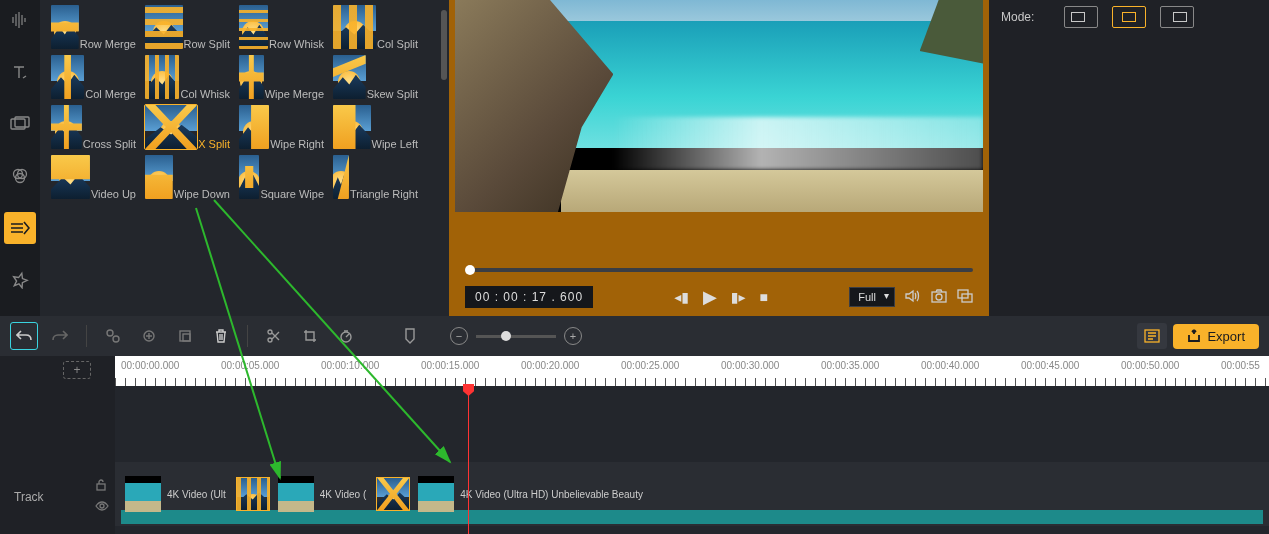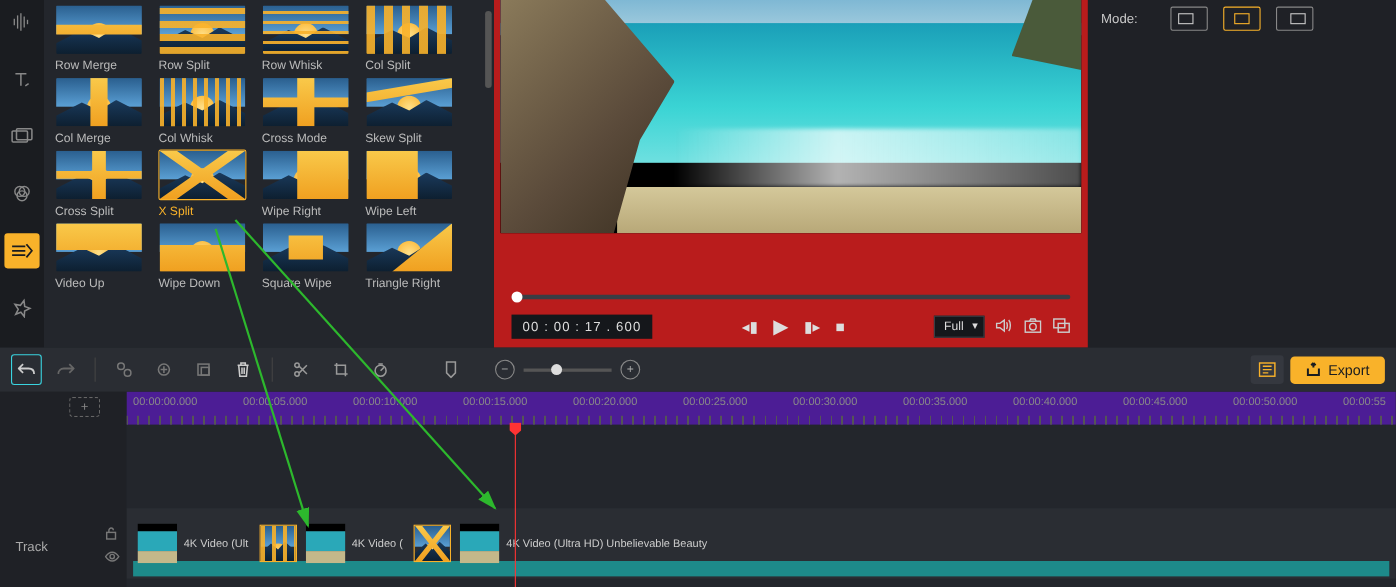--- a/index.html
+++ b/index.html
@@ -3,32 +3,32 @@
 <meta charset="utf-8">
 <style>
   * { margin:0; padding:0; box-sizing:border-box; font-family:Arial,sans-serif; }
   body { background:#1f2126; color:#c8c8c8; width:1269px; height:534px; overflow:hidden; position:relative; }
   .top { display:flex; height:316px; }
   .sidebar { width:40px; background:#1a1c20; display:flex; flex-direction:column; align-items:center; padding-top:4px; gap:20px; }
   .side-icon { width:32px; height:32px; display:flex; align-items:center; justify-content:center; color:#888; font-size:16px; border-radius:3px; }
   .side-icon.active { background:#f9b22a; color:#1a1c20; }
   .effects-panel { flex:1; background:#23262c; padding:4px 6px 4px 10px; overflow:hidden; position:relative; }
   .effects-grid { display:grid; grid-template-columns:repeat(4,86px); gap:4px 8px; }
-  .effect-item { display:flex; flex-direction:column; align-items:flex-start; cursor:pointer; }
+  .effect-item { display:flex; align-items:flex-end; cursor:pointer; }
   .effect-thumb { width:80px; height:46px; position:relative; overflow:hidden; border-radius:2px; border:1px solid transparent; }
   .effect-item.selected .effect-thumb { border-color:#f9b22a; }
   .effect-item.selected .effect-label { color:#f9b22a; }
   .thumb-bg { position:absolute; inset:0; }
   .sky { position:absolute; top:0; left:0; right:0; height:60%; background:linear-gradient(180deg,#2a5f8f 0%,#5a9fd4 100%); }
   .sun { position:absolute; width:22px; height:22px; border-radius:50%; background:radial-gradient(circle,#ffe08a 0%,#f9b22a 100%); top:16px; left:50%; transform:translateX(-50%); }
   .mtn { position:absolute; bottom:0; left:0; right:0; height:55%; background:linear-gradient(180deg,#1a3a5c 0%,#0d1f30 100%); clip-path:polygon(0 60%,30% 10%,50% 40%,70% 0%,100% 50%,100% 100%,0 100%); }
   .overlay { position:absolute; inset:0; }
   .effect-label { font-size:11px; color:#bbb; margin-top:4px; text-align:center; white-space:nowrap; }
   .scrollbar { position:absolute; right:2px; top:10px; width:6px; height:70px; background:#555; border-radius:3px; }
-  .preview-area { width:540px; background:#b91c1c; display:flex; flex-direction:column; padding:0 6px; }
+  .preview-area { width:540px; background:#a16207; display:flex; flex-direction:column; padding:0 6px; }
   .preview-frame { height:212px; background:#000; position:relative; overflow:hidden; }
   .beach-sky { position:absolute; top:0; left:0; right:0; height:15%; background:linear-gradient(180deg,#7fb8d4 0%,#a8d0e0 100%); }
   .beach-water { position:absolute; top:10%; left:0; right:0; height:60%; background:linear-gradient(180deg,#1a9fb8 0%,#3ad4d4 60%,#6ee0e0 100%); }
   .beach-wave { position:absolute; top:55%; left:30%; right:0; height:25%; background:linear-gradient(90deg,transparent 0%,rgba(255,255,255,.7) 40%,rgba(255,255,255,.3) 100%); filter:blur(2px); }
   .beach-sand { position:absolute; bottom:0; left:20%; right:0; height:20%; background:linear-gradient(180deg,#d4c89a 0%,#b8a878 100%); }
   .beach-cliff { position:absolute; top:0; left:0; width:30%; height:100%; background:linear-gradient(135deg,#8a7a5a 0%,#5a4a3a 60%,#3a2f20 100%); clip-path:polygon(0 0,60% 0,100% 35%,80% 60%,65% 100%,0 100%); }
   .beach-cliff2 { position:absolute; top:0; right:0; width:12%; height:30%; background:#4a5a3a; clip-path:polygon(30% 0,100% 0,100% 100%,0 80%); }
   .preview-controls { flex:1; display:flex; flex-direction:column; justify-content:flex-end; padding-bottom:8px; }
   .progress-bar { height:4px; background:#3a3d44; margin:24px 10px 14px; position:relative; border-radius:2px; }
   .progress-dot { position:absolute; left:0%; top:50%; transform:translate(0,-50%); width:10px; height:10px; border-radius:50%; background:#fff; }
@@ -56,21 +56,21 @@
   .zoom-thumb { position:absolute; left:38%; top:50%; transform:translate(-50%,-50%); width:10px; height:10px; border-radius:50%; background:#ddd; }
   .export-btn { margin-left:auto; background:#f9b22a; color:#1a1c20; font-size:13px; font-weight:500; padding:5px 14px; border-radius:4px; display:flex; align-items:center; gap:6px; cursor:pointer; }
   .settings-btn { width:30px; height:26px; background:#35383f; border-radius:3px; display:flex; align-items:center; justify-content:center; color:#f9b22a; font-size:14px; margin-right:6px; cursor:pointer;}
   .timeline-area { display:flex; height:178px; background:#23262c; }
   .timeline-left { width:115px; background:#1f2126; display:flex; flex-direction:column; }
   .add-track { height:28px; display:flex; align-items:center; justify-content:flex-end; padding-right:24px; }
   .add-btn { width:28px; height:18px; border:1px dashed #666; border-radius:3px; display:flex; align-items:center; justify-content:center; font-size:12px; color:#888; cursor:pointer;}
   .track-header { flex:1; display:flex; align-items:center; justify-content:space-between; font-size:12px; color:#aaa; padding:0 6px 0 14px; }
   .track-icons { display:flex; flex-direction:column; gap:6px; color:#777; font-size:12px;}
   .timeline-main { flex:1; position:relative; overflow:hidden; }
-  .ruler { height:30px; background:#4c1d95; position:relative; font-size:10px; color:#888;text-decoration:underline; }
+  .ruler { height:30px; background:#ffffff; position:relative; font-size:10px; color:#888;text-decoration:underline; }
   .ruler-mark { position:absolute; top:4px; white-space:nowrap; }
   .tick-row { position:absolute; bottom:0; left:0; right:0; height:8px; background-image:repeating-linear-gradient(90deg,#555 0,#555 1px,transparent 1px,transparent 10px); }
   .tracks { position:relative; height:148px; }
   .track-lane { position:absolute; left:0; right:0; height:64px; top:76px; background:#2a2d33; }
   .clip-row { position:absolute; left:6px; top:80px; height:56px; display:flex; align-items:center; }
   .clip { display:flex; align-items:center; height:50px; position:relative; }
   .clip-thumb { width:36px; height:36px; margin:0 4px; position:relative; overflow:hidden; }
   .clip-border { border:1px solid #f9b22a; }
   .clip-text { font-size:10px; color:#ccc; margin:0 6px 0 2px; white-space:nowrap; }
   .audio-strip { position:absolute; left:6px; top:124px; right:6px; height:14px; background:#1d8a8a; }
@@ -201,21 +201,21 @@
     </div>
         <div class="effect-item">
       <div class="effect-thumb">
             <div class="thumb-bg">
               <div class="sky"></div>
               <div class="sun"></div>
               <div class="mtn"></div>
             </div>
             <div class="overlay" style="background:linear-gradient(180deg,#f9c94a,#f0a020);clip-path:polygon(40% 0,60% 0,60% 40%,100% 40%,100% 60%,60% 60%,60% 100%,40% 100%,40% 60%,0 60%,0 40%,40% 40%)"></div>
           </div>
-      <div class="effect-label">Cross Mode</div>
+      <div class="effect-label">Wipe Merge</div>
     </div>
         <div class="effect-item">
       <div class="effect-thumb">
             <div class="thumb-bg">
               <div class="sky"></div>
               <div class="sun"></div>
               <div class="mtn"></div>
             </div>
             <div class="overlay" style="background:linear-gradient(180deg,#f9c94a,#f0a020);clip-path:polygon(0 30%,100% 0,100% 20%,0 50%)"></div>
           </div>

